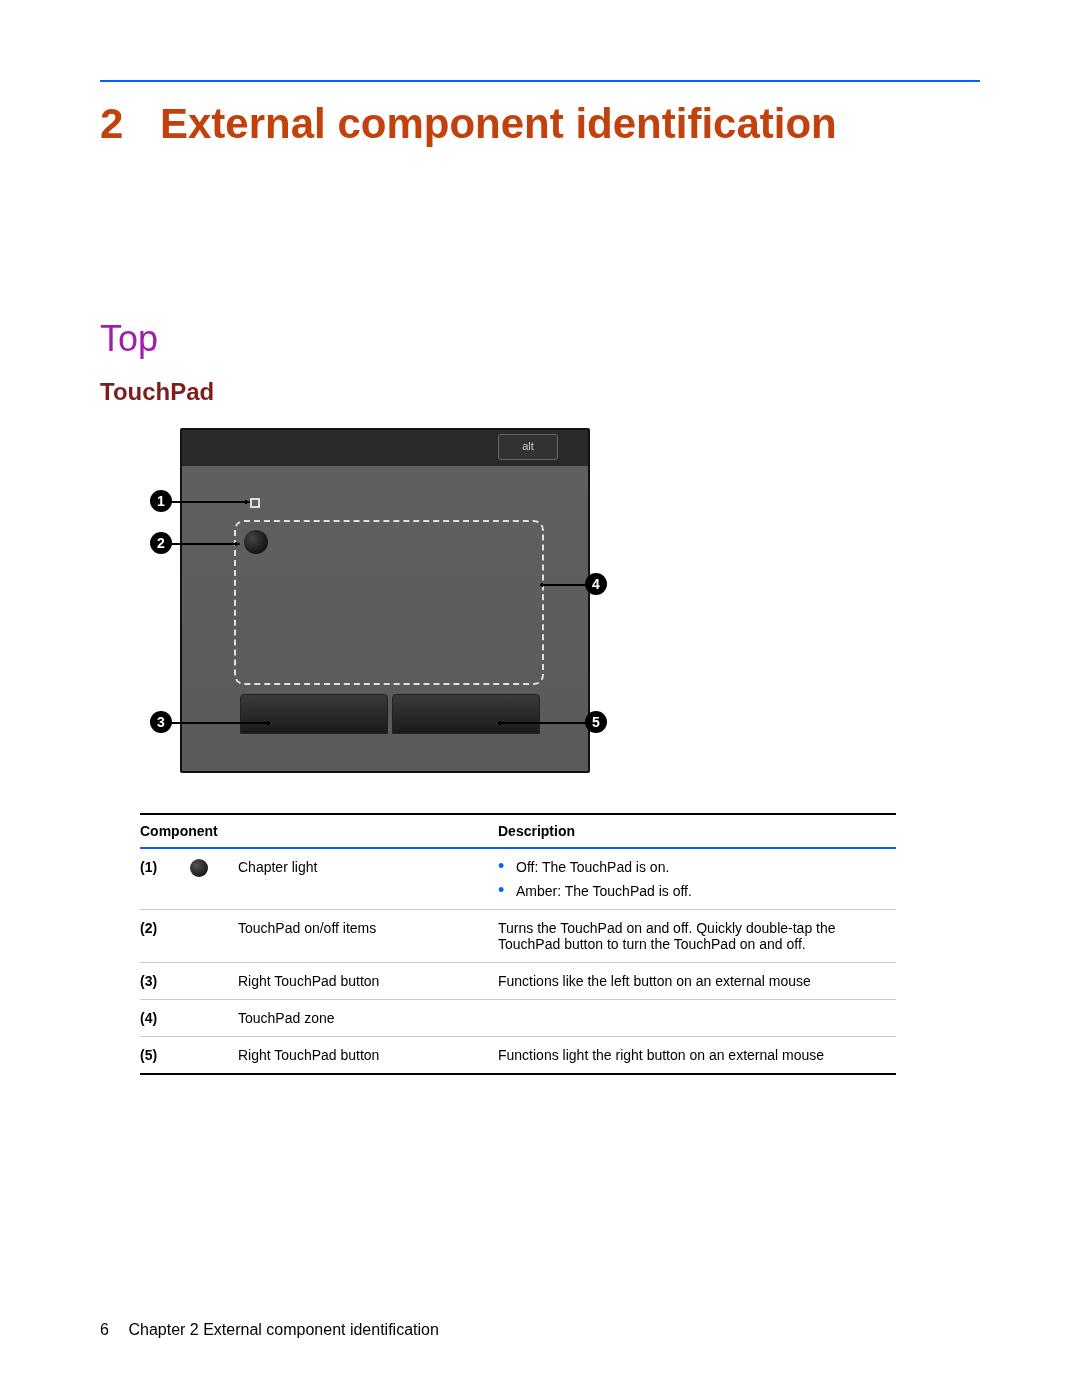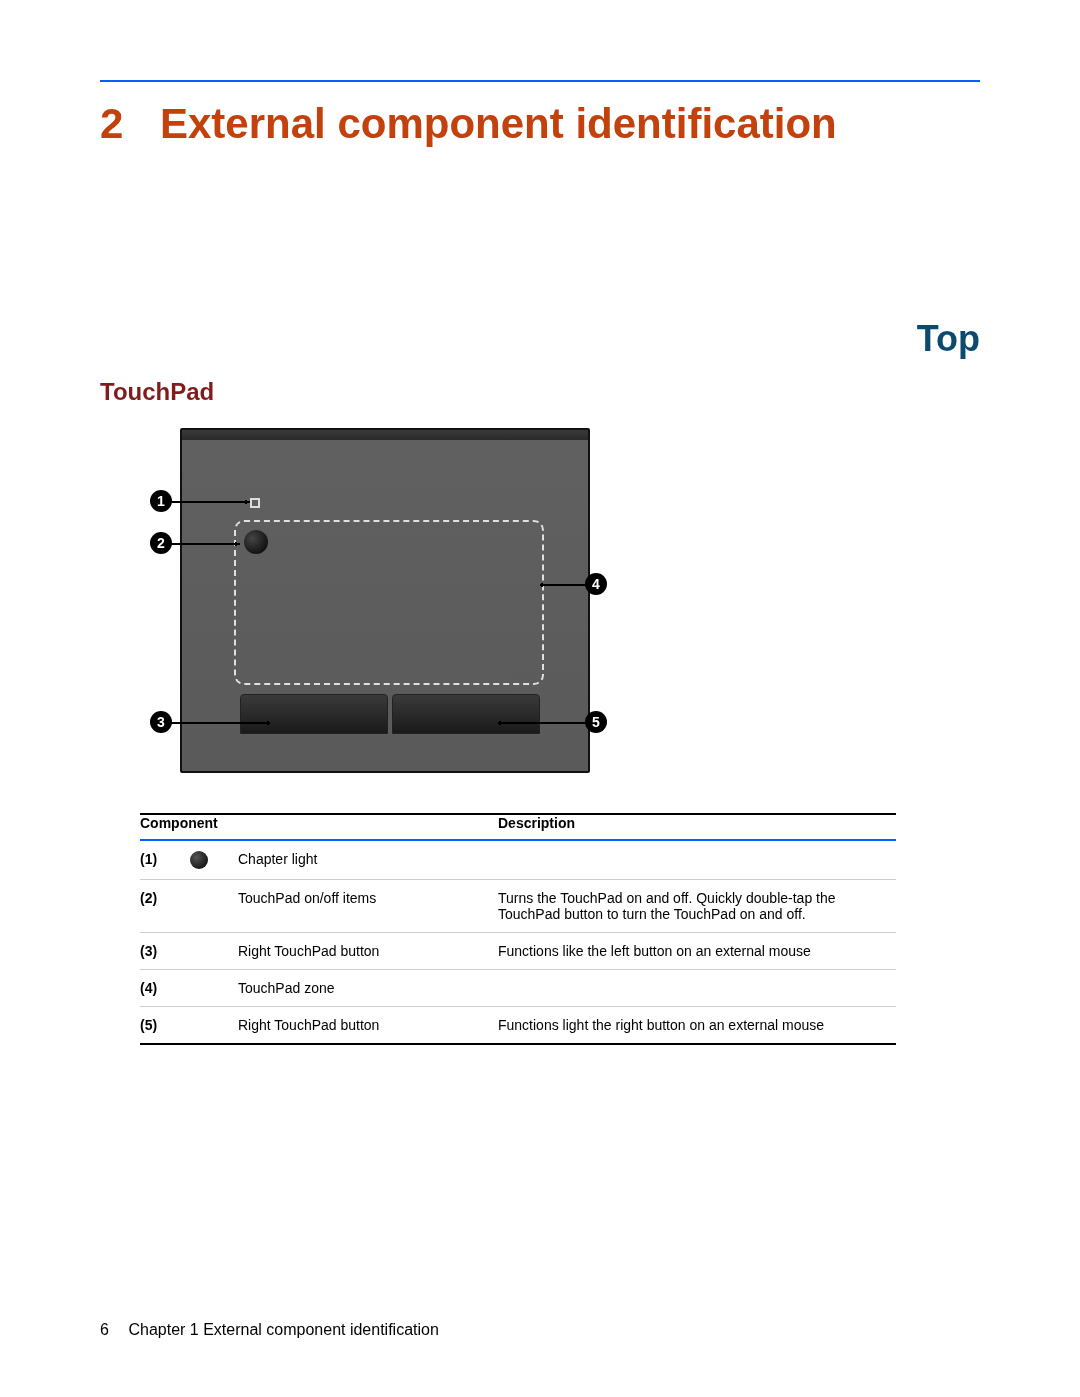--- a/index.html
+++ b/index.html
@@ -23,25 +23,24 @@
       color: #c2410c;
       font-size: 42px;
       font-weight: bold;
       margin-bottom: 170px;
     }
     .chapter-heading .number {
       display: inline-block;
       width: 60px;
     }
     .section-heading {
-      color: #0c4a6e;
+      color: #a21caf;
       font-size: 36px;
-      font-weight: bold;
+      font-weight: normal;
       margin-bottom: 18px;
-      text-align: right;
     }
     .subsection-heading {
       color: #7f1d1d;
       font-size: 24px;
       font-weight: bold;
       margin-bottom: 22px;
     }
     .diagram-wrap {
       margin-left: 40px;
       margin-bottom: 40px;
@@ -153,21 +152,21 @@
     }
     .table-area {
       margin-left: 40px;
       width: 756px;
     }
     .tbl-rule-top {
       border-top: 2px solid #000;
     }
     .tbl-header {
       display: flex;
-      padding: 0 0 8px 0;
+      padding: 8px 0 8px 0;
       border-bottom: 2px solid #0060ff;
       font-size: 14px;
       font-weight: bold;
     }
     .col-id { width: 50px; }
     .col-icon { width: 48px; }
     .col-comp { width: 260px; }
     .col-desc { flex: 1; }
     .tbl-row {
       display: flex;
@@ -227,20 +226,23 @@
   <span class="number">2</span><span>External component identification</span>
 </h1>
 
 <h2 class="section-heading">Top</h2>
 
 <h3 class="subsection-heading">TouchPad</h3>
 
 <div class="diagram-wrap">
   <div class="diagram">
     <div class="laptop-body">
+      <div class="key-strip">
+        <div class="alt-key">alt</div>
+      </div>
       <div class="tp-light"></div>
       <div class="tp-onoff"></div>
       <div class="tp-zone"></div>
       <div class="tp-buttons">
         <div class="tp-button"></div>
         <div class="tp-button"></div>
       </div>
     </div>
 
     <svg class="leader" style="left:30px;top:72px;" width="80" height="4">
@@ -280,20 +282,26 @@
     <div class="col-comp"><span style="margin-left:-98px;">Component</span></div>
     <div class="col-desc">Description</div>
   </div>
 
   <div class="tbl-row">
     <div class="col-id">(1)</div>
     <div class="col-icon">
         <div class="row-icon"></div>
       </div>
     <div class="col-comp">Chapter light</div>
+    <div class="col-desc">
+      <ul class="desc-list">
+        <li>Off: The TouchPad is on.</li>
+        <li>Amber: The TouchPad is off.</li>
+      </ul>
+    </div>
   </div>
 
   <div class="tbl-row">
     <div class="col-id">(2)</div>
     <div class="col-icon"></div>
     <div class="col-comp">TouchPad on/off items</div>
     <div class="col-desc">Turns the TouchPad on and off. Quickly double-tap the TouchPad button to turn the TouchPad on and off.</div>
   </div>
 
   <div class="tbl-row">
@@ -312,14 +320,14 @@
   <div class="tbl-row">
     <div class="col-id">(5)</div>
     <div class="col-icon"></div>
     <div class="col-comp">Right TouchPad button</div>
     <div class="col-desc">Functions light the right button on an external mouse</div>
   </div>
 </div>
 
 <div class="footer">
   <span class="page-no">6</span>
-  <span>Chapter 1   External component identification</span>
+  <span>Chapter 2   External component identification</span>
 </div>
 
 </body></html>

